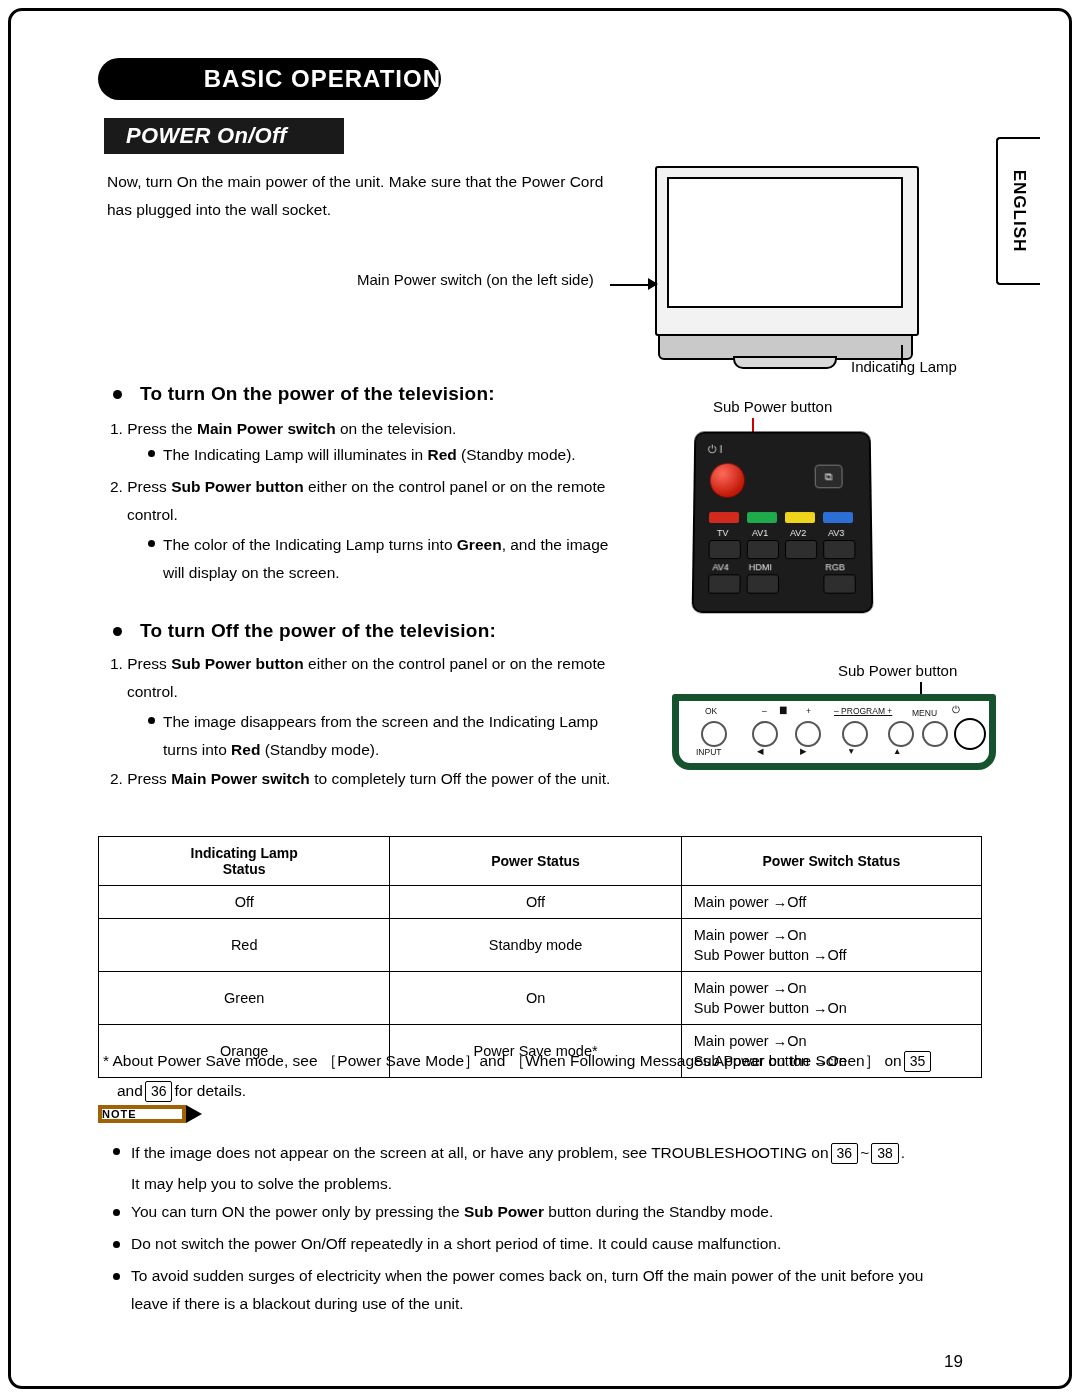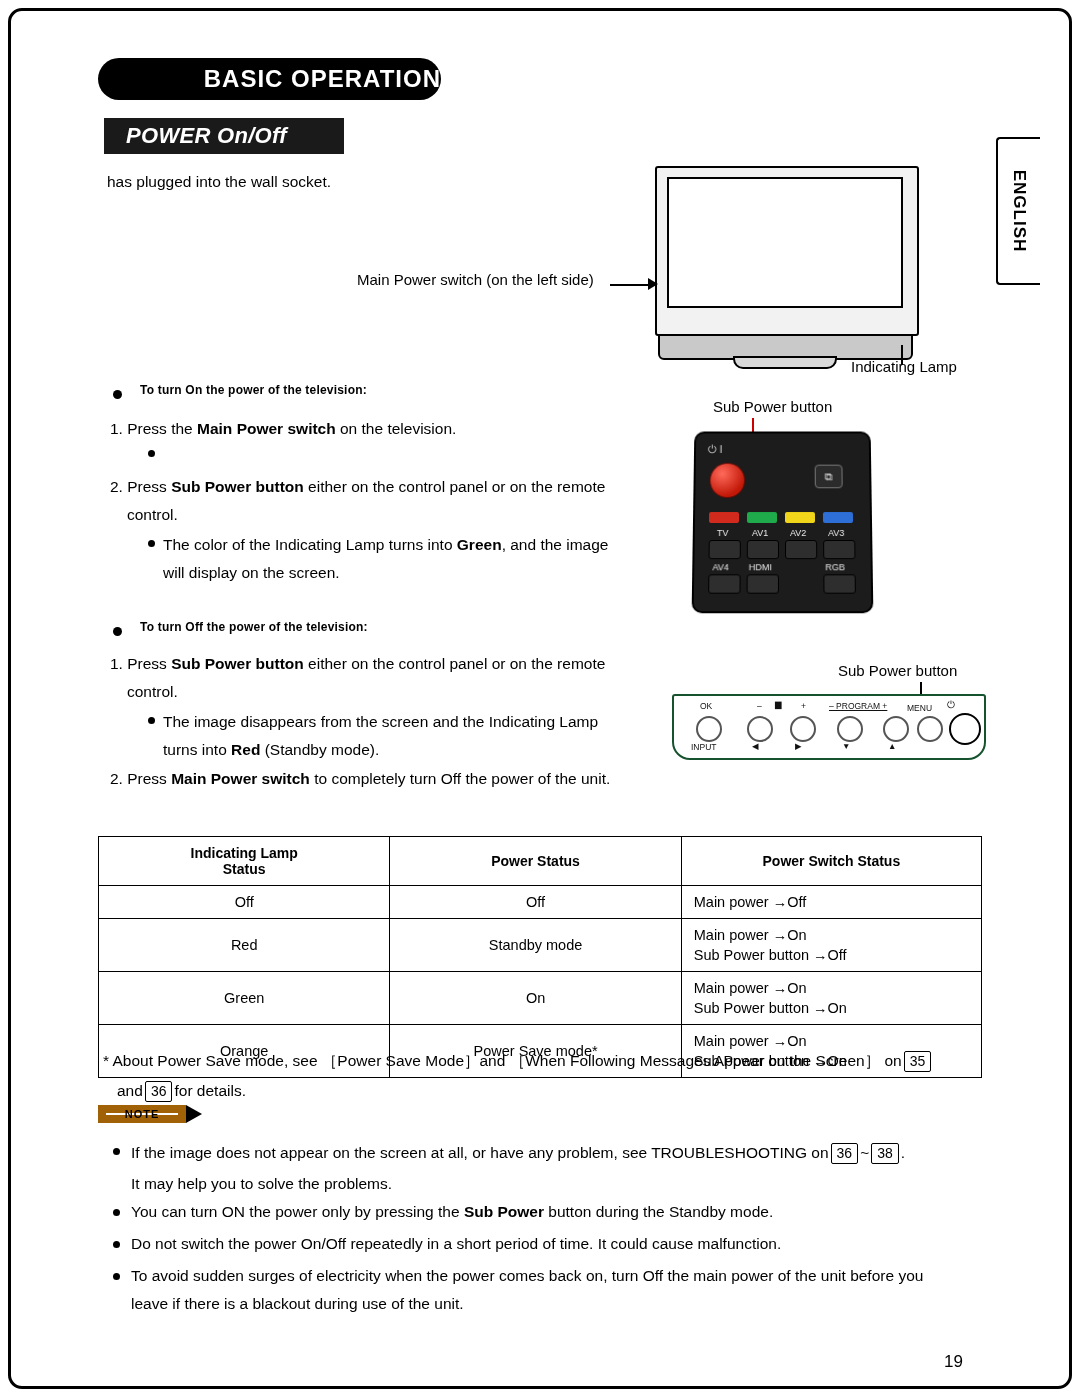--- a/index.html
+++ b/index.html
@@ -57,21 +57,21 @@
 
   
   .p {
     position:absolute; font-size:15.5px; line-height:28px; color:#000;
   }
   .b { font-weight:bold; }
 
   .intro { left:107px; top:168px; width:540px; }
 
   .bullet-head {
-    position:absolute; font-size:12px; font-weight:bold; letter-spacing:0.2px;
+    position:absolute; font-size:19px; font-weight:bold; letter-spacing:0.2px;
   }
   .dot {
     position:absolute; width:9px; height:9px; border-radius:50%; background:#000;
   }
   .smalldot {
     position:absolute; width:7px; height:7px; border-radius:50%; background:#000;
   }
 
   
   .callout { position:absolute; font-size:15px; }
@@ -125,21 +125,21 @@
   .sq-icon {
     position:absolute; left:120px; top:32px; width:26px; height:22px;
     border-radius:4px; background:#2b2b2b; border:1px solid #777;
     display:flex; align-items:center; justify-content:center;
     color:#ddd; font-size:11px;
   }
 
   
   .panel {
     position:absolute; left:672px; top:694px; width:310px; height:62px;
-    border:2px solid #14532d; border-radius:3px 3px 18px 18px; background:#fff;
+    border:7px solid #14532d; border-radius:3px 3px 18px 18px; background:#fff;
   }
   .knob {
     position:absolute; width:22px; height:22px; border-radius:50%;
     border:2px solid #555; background:#fff;
   }
   .knob.big {
     width:28px; height:28px; border:2px solid #000;
   }
   .plabel { position:absolute; font-size:8.5px; color:#111; }
 
@@ -161,23 +161,23 @@
   }
   .pgbox {
     display:inline-block; border:1px solid #000; border-radius:2px;
     padding:0 5px; font-size:14px; line-height:19px; margin:0 2px;
     vertical-align:middle;
   }
 
   
   .note-flag {
     position:absolute; left:98px; top:1105px; width:88px; height:18px;
-    border:8px solid #a16207; box-sizing:border-box;
+    border:4px solid #a16207; box-sizing:border-box;
     font-size:11px; font-weight:bold; letter-spacing:1px;
-    display:flex; align-items:center; justify-content:center;
+    display:flex; align-items:center; 
   }
   .note-arrow {
     position:absolute; left:186px; top:1105px; width:0; height:0;
     border-top:9px solid transparent; border-bottom:9px solid transparent;
     border-left:16px solid #000;
   }
   .pagenum { position:absolute; left:944px; top:1352px; font-size:17px; }
   .arrow-line { position:absolute; background:#000; }
 </style>
 </head>
@@ -192,20 +192,21 @@
   </div>
   <div class="subtitle-box">
     <span>POWER On/Off</span>
   </div>
 
   <div class="lang-tab">
     <span>ENGLISH</span>
   </div>
 
   <div class="p intro">
+    <div>Now, turn On the main power of the unit. Make sure that the Power Cord</div>
     <div>has plugged into the wall socket.</div>
   </div>
 
   <div class="tv-wrap">
     <div class="tv-body">
       <div class="tv-inner"></div>
       <div class="lamp-dot"></div>
     </div>
     <div class="tv-base"></div>
     <div class="tv-stand"></div>
@@ -219,20 +220,23 @@
   <div class="callout" style="left:851px; top:358px;">Indicating Lamp</div>
 
   <div class="dot" style="left:113px; top:390px;"></div>
   <div class="bullet-head" style="left:140px; top:383px;">To turn On the power of the television:</div>
 
   <div class="p" style="left:110px; top:415px; width:560px;">
     <span>1. Press the </span><span class="b">Main Power switch</span><span> on the television.</span>
   </div>
 
   <div class="smalldot" style="left:148px; top:450px;"></div>
+  <div class="p" style="left:163px; top:441px; width:520px;">
+    <span>The Indicating Lamp will illuminates in </span><span class="b">Red</span><span> (Standby mode).</span>
+  </div>
 
   <div class="p" style="left:110px; top:473px; width:560px;">
     <span>2. Press </span><span class="b">Sub Power button</span><span> either on the control panel or on the remote</span>
     <div style="margin-left:17px;">control.</div>
   </div>
 
   <div class="smalldot" style="left:148px; top:540px;"></div>
   <div class="p" style="left:163px; top:531px; width:520px;">
     <span>The color of the Indicating Lamp turns into </span><span class="b">Green</span><span>, and the image</span>
     <div>will display on the screen.</div>

